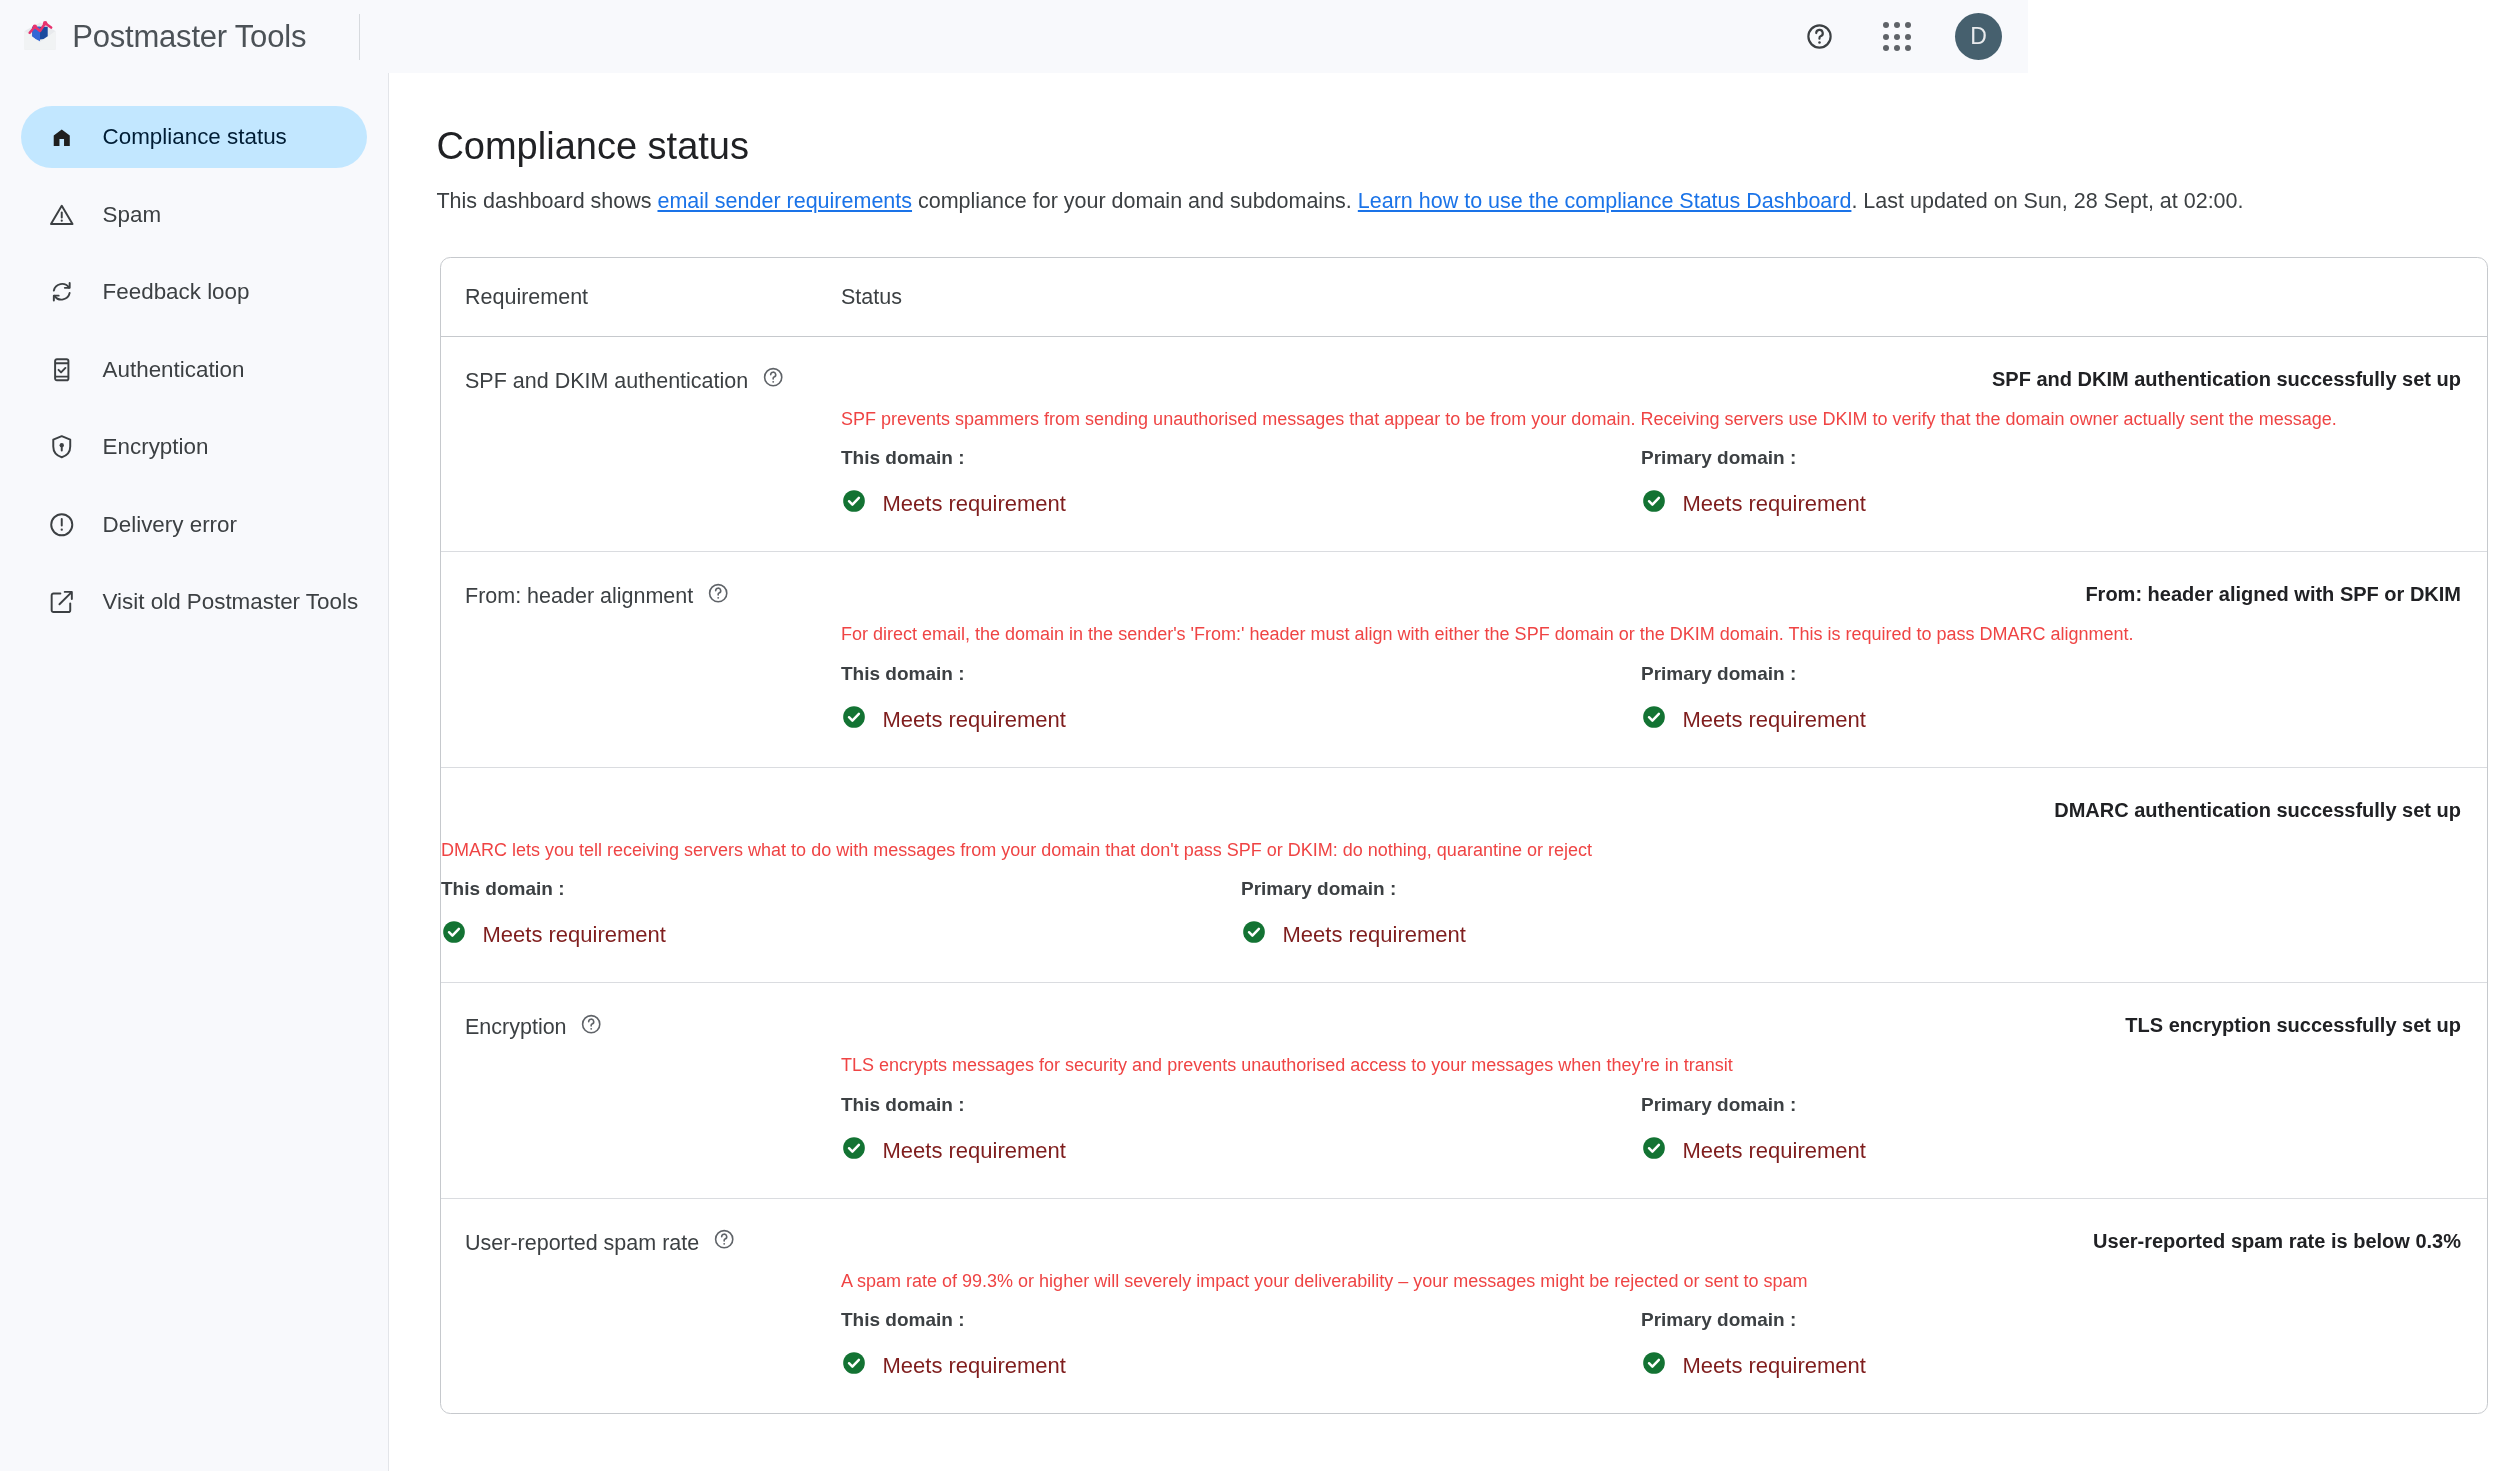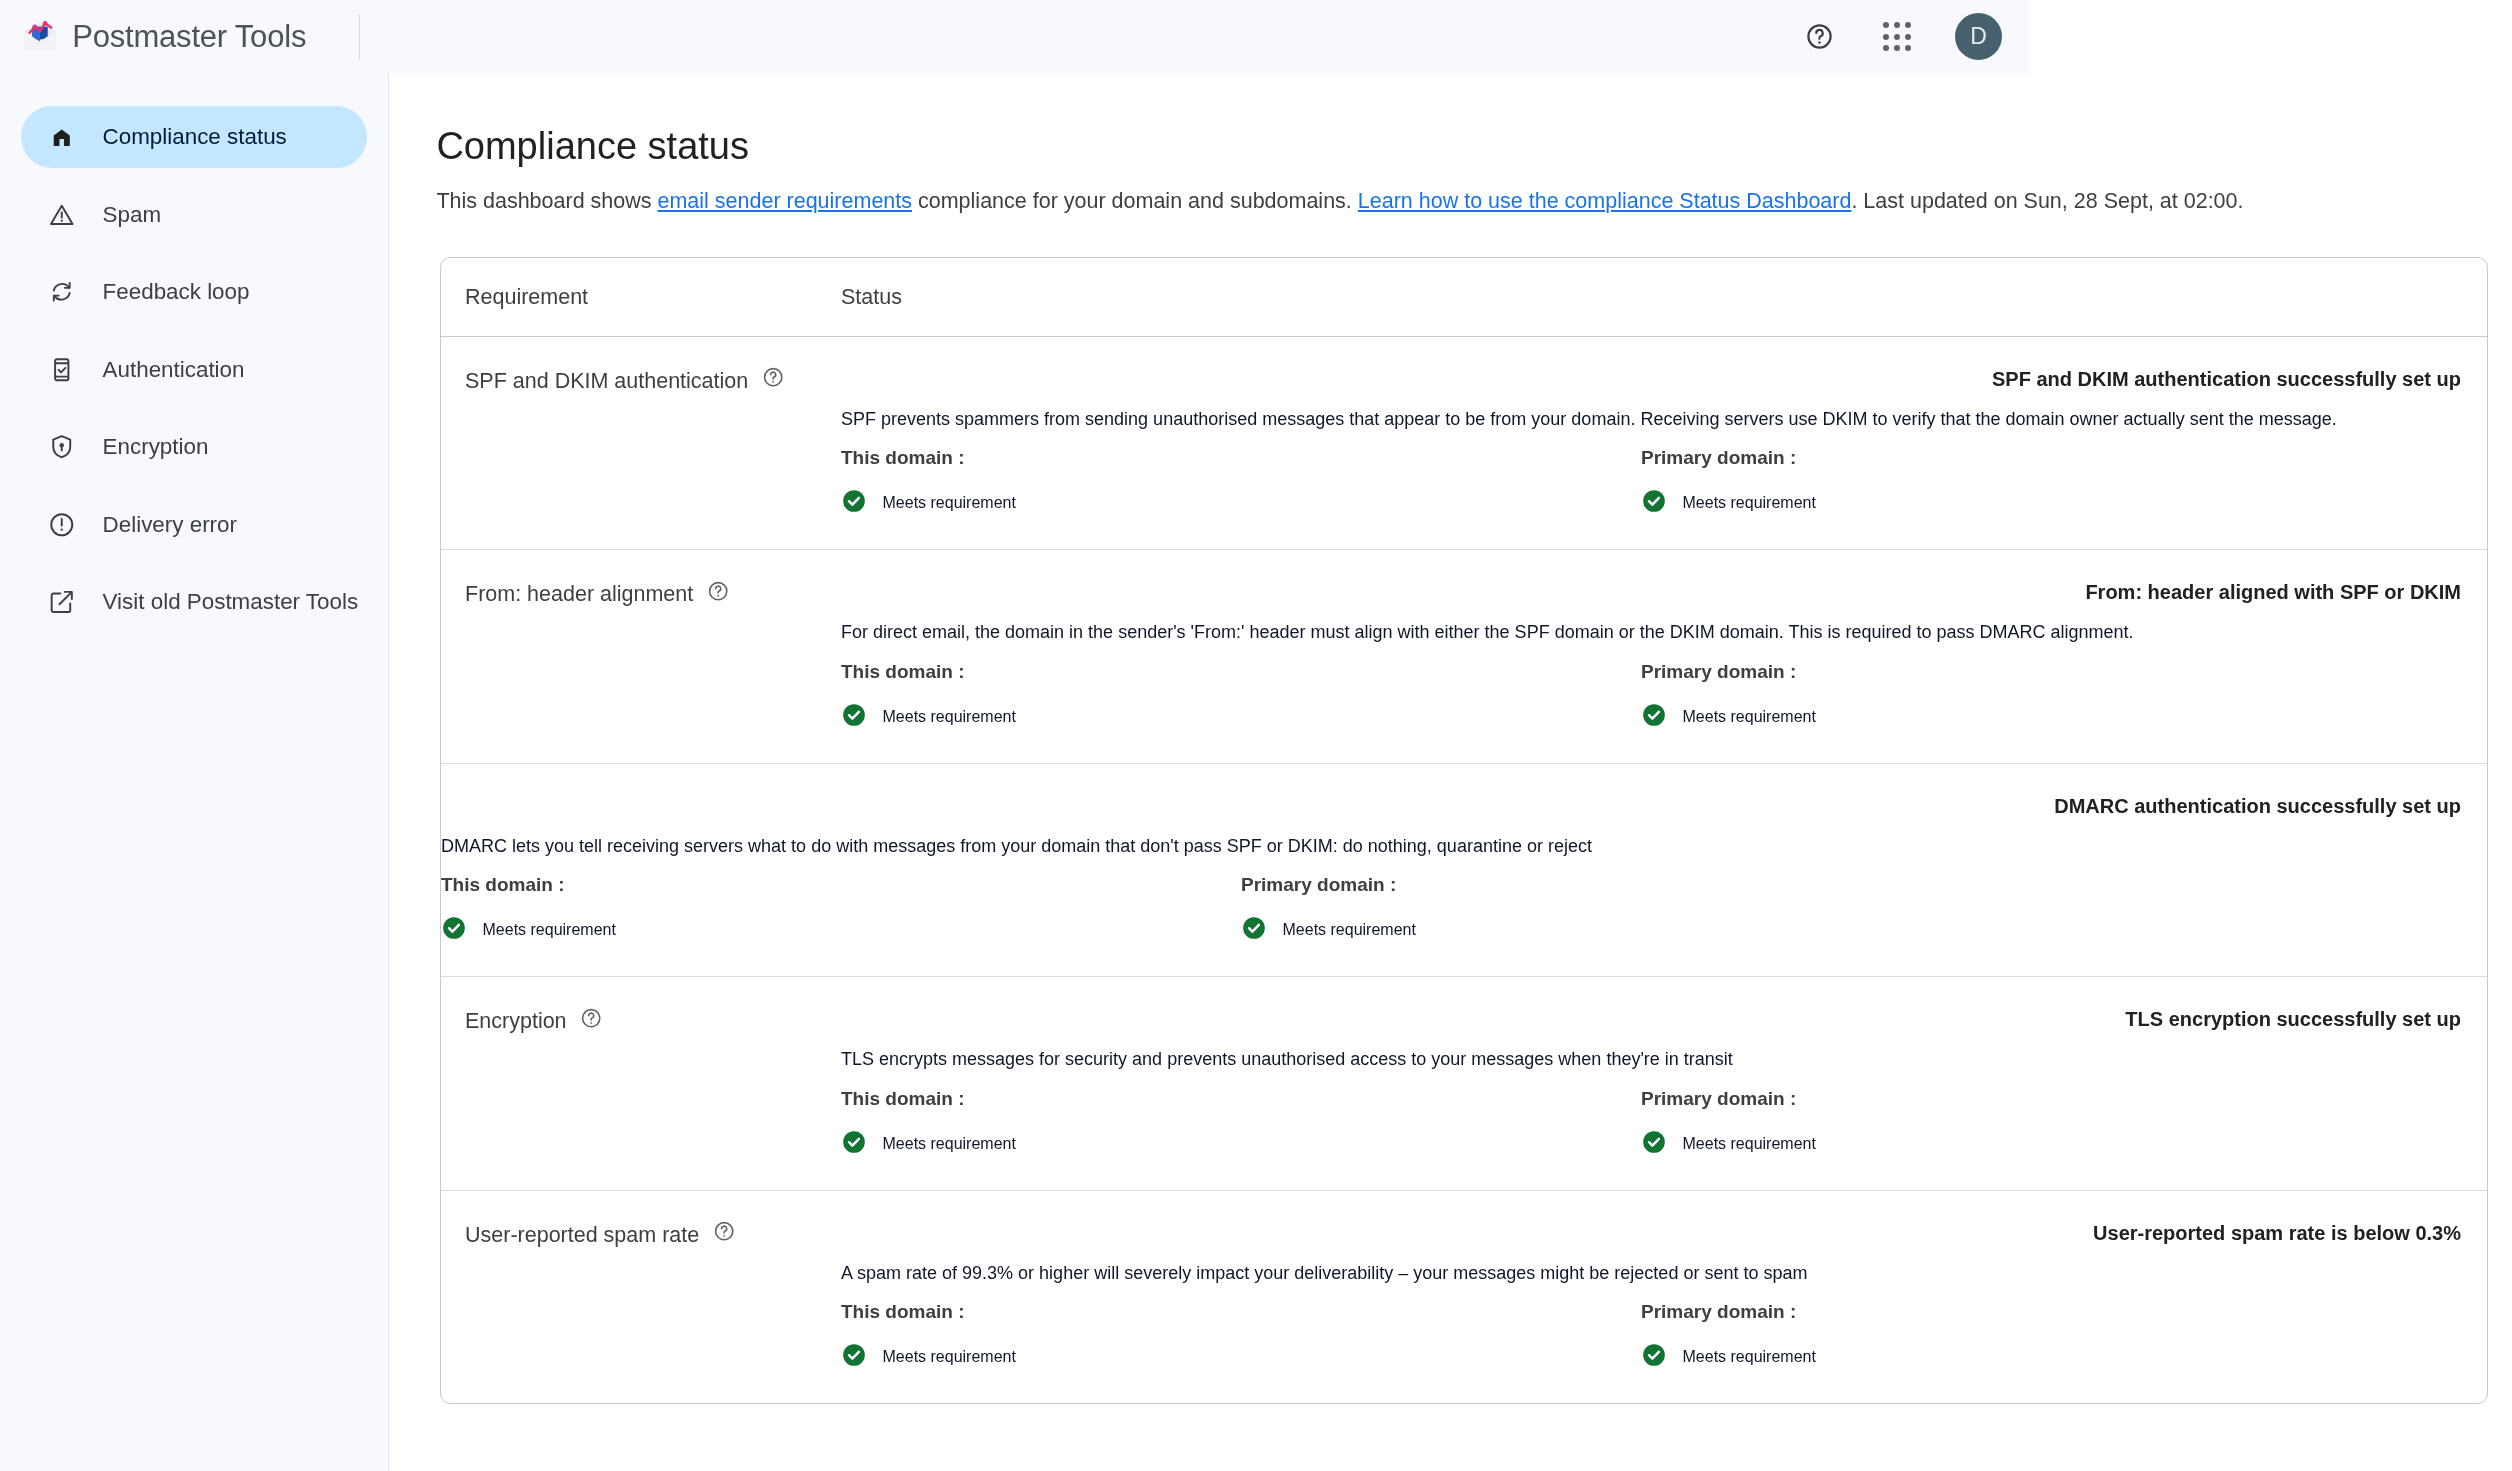--- a/index.html
+++ b/index.html
@@ -81,26 +81,26 @@
   .th.req { width: 400px; padding-left: 24px; }
   .row { display: flex; border-bottom: 0.9px solid #dadce0; padding: 31px 0 31px 0; }
   .row:last-child { border-bottom: none; }
   .cell-req {
     width: 400px; padding-left: 24px; display: flex; align-items: flex-start; gap: 13.8px;
   }
   .req-name { font-size: 21.5px; color: #3c4043; line-height: 1.25; }
   .help-icon { flex: none; margin-top: -1.7px; cursor: pointer; }
   .cell-status { flex: 1; padding-right: 26px; }
   .status-title { font-size: 20px; color: #202124; font-weight: 700; text-align: right; }
-  .status-desc { font-size: 18px; color: #0f172a; margin-top: 17px; line-height: 1.3; }
+  .status-desc { font-size: 18px; color: #ef4444; margin-top: 17px; line-height: 1.3; }
   .domains { display: flex; margin-top: 16px; }
   .domain-block { width: 800px; }
   .domain-label { font-size: 19px; color: #3c4043; font-weight: 700; }
   .domain-value { display: flex; align-items: center; gap: 15.5px; margin-top: 19px; }
-  .domain-value span { font-size: 16px; color: #0f172a; }
+  .domain-value span { font-size: 22px; color: #7f1d1d; }
   .check-icon { flex: none; }
 </style>
 </head>
 <body>
 
 <div class="topbar">
   <div class="brand">
     <span class="brand-logo">
       <svg width="36" height="36" viewBox="0 0 42 42">
         <path d="M3 14 L21 4 L39 14 L39 36 L3 36 Z" fill="#e8eaed"></path>

